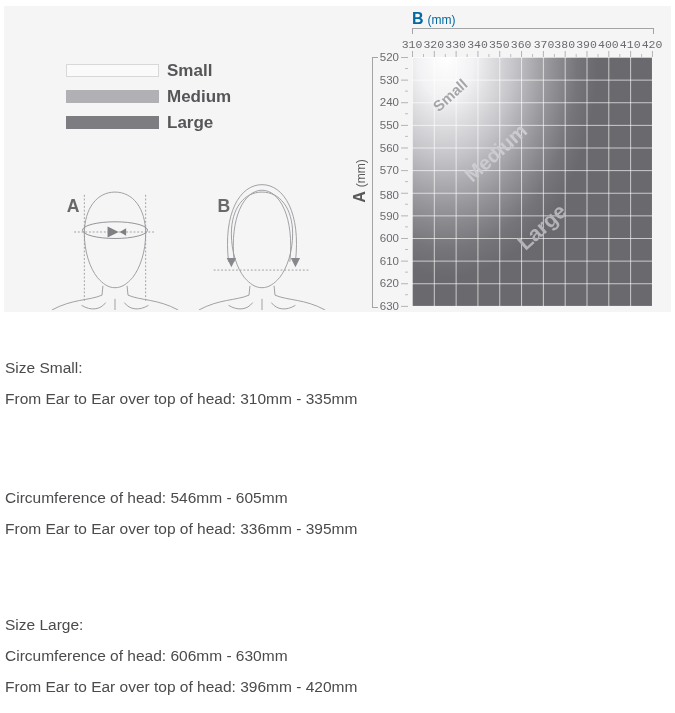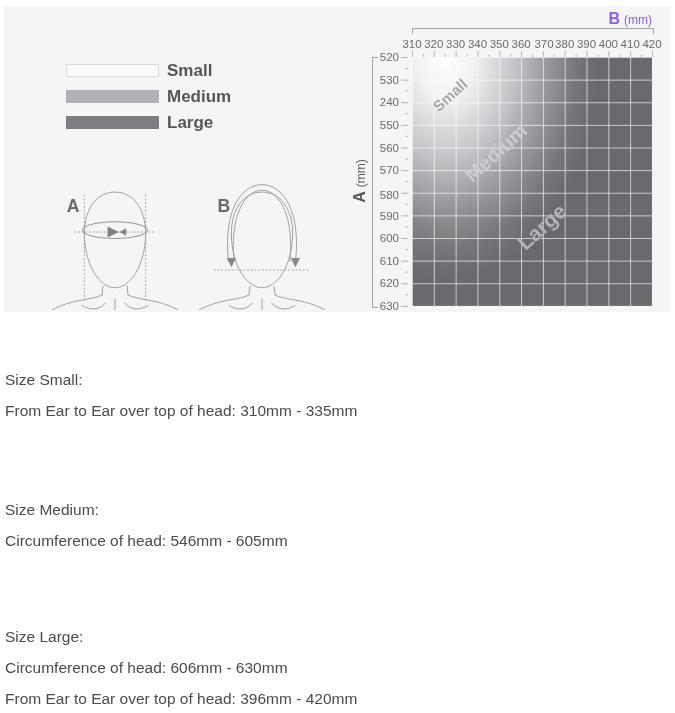--- a/index.html
+++ b/index.html
@@ -20,26 +20,26 @@
   .legend-label{position:absolute;left:101px;top:-3px;font-size:17px;font-weight:bold;color:#565658;white-space:nowrap;}
 
   
   .diagram{position:absolute;top:180px;}
   .diagram-a{left:35px;}
   .diagram-b{left:182px;}
   .diagram svg{display:block;}
   .diagram text{font-family:"Liberation Sans",sans-serif;font-size:19px;font-weight:bold;fill:#696969;}
 
   
-  .chart-title{position:absolute;left:412px;top:10px;width:240px;text-align:right;color:#8b5cf6;white-space:nowrap;}
+  .chart-title{position:absolute;left:412px;top:10px;width:240px;text-align:left;color:#0369a1;white-space:nowrap;}
   .axis-letter{font-size:16px;font-weight:bold;}
   .axis-unit{font-size:12px;margin-left:4px;}
   .bracket-top{position:absolute;left:412px;top:28px;width:240px;height:5px;
     border-top:1px solid #a4a4a6;border-left:1px solid #a4a4a6;border-right:1px solid #a4a4a6;}
-  .x-labels{position:absolute;left:412px;top:38px;width:240px;height:13px;font-size:11.5px;color:#6b6b6f;}
+  .x-labels{position:absolute;left:412px;top:38px;width:240px;height:13px;font-size:11.5px;color:#6b6b6f;font-family:Liberation Mono, monospace;}
   .x-labels span{position:absolute;transform:translateX(-50%);white-space:nowrap;}
   .x-labels span:nth-child(1){left:0px}.x-labels span:nth-child(2){left:21.8px}
   .x-labels span:nth-child(3){left:43.6px}.x-labels span:nth-child(4){left:65.5px}
   .x-labels span:nth-child(5){left:87.3px}.x-labels span:nth-child(6){left:109.1px}
   .x-labels span:nth-child(7){left:132px}.x-labels span:nth-child(8){left:152.7px}
   .x-labels span:nth-child(9){left:174.5px}.x-labels span:nth-child(10){left:196.4px}
   .x-labels span:nth-child(11){left:218.2px}.x-labels span:nth-child(12){left:240px}
   .x-ticks-major{position:absolute;left:412px;top:51px;width:241px;height:6px;
     background-image:linear-gradient(to right,#b2b2b4 1px,transparent 1px);background-size:21.8182px 100%;}
   .x-ticks-minor{position:absolute;left:423px;top:54px;width:230px;height:3px;
@@ -70,21 +70,21 @@
         #ffffff 0%, #f2f2f4 14%, #c6c6ca 34%, #96969a 52%, #76767a 66%, #6a6a6e 76%);
     background-size:21.8182px 100%,100% 22.6364px,100% 100%;}
   .region-label{position:absolute;font-weight:bold;white-space:nowrap;
     transform:translate(-50%,-50%) rotate(-42deg);}
   .region-small{left:38px;top:38px;font-size:15px;color:#a6a6aa;text-shadow:0 0 3px rgba(255,255,255,.7);}
   .region-medium{left:84px;top:96px;font-size:20px;color:#ccccd0;}
   .region-large{left:130px;top:170px;font-size:21px;color:#b4b4b8;}
 
   
   .size-info{position:absolute;left:5px;width:640px;font-size:15.5px;color:#4b4b4d;}
-  .size-info p{margin:12px 0 12px 0;line-height:19px;}
+  .size-info p{margin:0 0 12px 0;line-height:19px;}
   .section-small{top:358px;}
   .section-medium{top:488px;}
   .section-large{top:615px;}
 </style>
 </head>
 <body>
 
 <div class="panel"></div>
 
 <div class="legend">
@@ -188,21 +188,21 @@
   <span class="region-label region-medium">Medium</span>
   <span class="region-label region-large">Large</span>
 </div>
 
 <section class="size-info section-small">
   <p>Size Small:</p>
   <p>From Ear to Ear over top of head: 310mm - 335mm</p>
 </section>
 
 <section class="size-info section-medium">
-  <p>Size Medium:</p>
   <p>Circumference of head: 546mm - 605mm</p>
+  <p>From Ear to Ear over top of head: 336mm - 395mm</p>
 </section>
 
 <section class="size-info section-large">
   <p>Size Large:</p>
   <p>Circumference of head: 606mm - 630mm</p>
   <p>From Ear to Ear over top of head: 396mm - 420mm</p>
 </section>
 
 </body></html>

